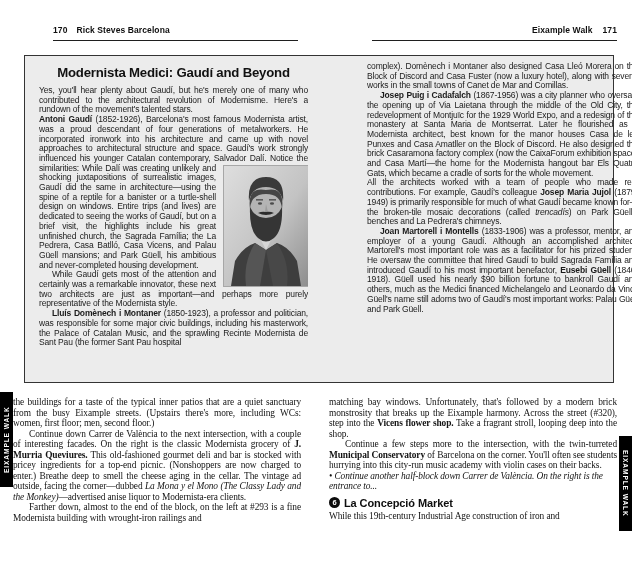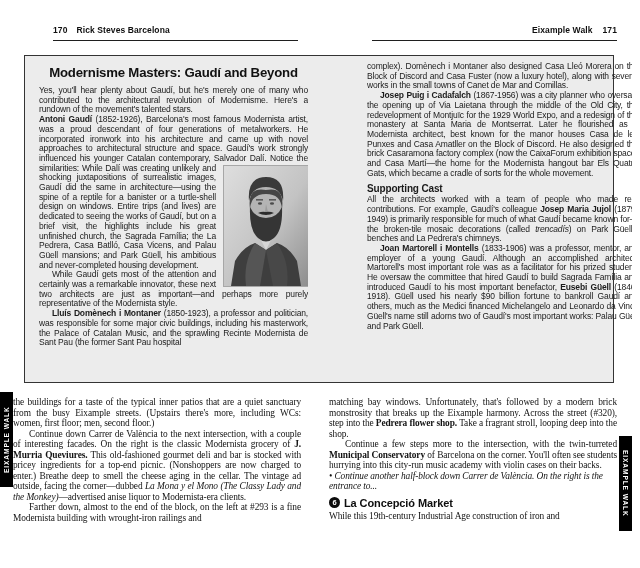--- a/index.html
+++ b/index.html
@@ -95,21 +95,21 @@
   <div class="running-head rh-right">
     <span>Eixample Walk</span><span class="num">171</span>
   </div>
 
   <div class="side-tab tab-left">EIXAMPLE WALK</div>
   <div class="side-tab tab-right">EIXAMPLE WALK</div>
 
   <div class="sidebar-box">
 
     <div class="box-col box-col-left">
-      <h2 class="box-title">Modernisme Masters: Gaudí and Beyond</h2>
+      <h2 class="box-title">Modernista Medici: Gaudí and Beyond</h2>
       <p><span>Yes, you'll hear plenty about Gaudí, but he's merely one of many who contributed to the architectural revolution of Modernisme. Here's a rundown of the movement's talented stars.</span></p>
       <p><span><b>Antoni Gaudí</b><span> (1852-1926), Barcelona's most famous Modernista artist, was a proud descendant of four generations of metalworkers. He incorporated ironwork into his architecture and came up with novel approaches to architectural structure and space. Gaudí's work strongly influenced his younger Catalan contemporary, Salvador Dalí. Notice the similarities: While Dalí was creating </span></span><span class="portrait">
             <svg width="84" height="120" viewBox="0 0 84 120" xmlns="http://www.w3.org/2000/svg">
           <defs>
             <linearGradient id="pbg" x1="0" y1="0" x2="1" y2="1">
               <stop offset="0" stop-color="#dedede"></stop>
               <stop offset="0.55" stop-color="#c3c3c3"></stop>
               <stop offset="1" stop-color="#8e8e8e"></stop>
             </linearGradient>
           </defs>
@@ -130,34 +130,33 @@
           <path d="M34 47 Q42 51 50 47 Q46 45 42 46 Q38 45 34 47 Z" fill="#2b2b2b"></path>
         </svg>
           </span><span><span>unlikely and shocking juxtapositions of surrealistic images, Gaudí did the same in architecture—using the spine of a reptile for a banister or a turtle-shell design on windows. Entire trips (and lives) are dedicated to seeing the works of Gaudí, but on a brief visit, the highlights include his great unfinished church, the Sagrada Família; the La Pedrera, Casa Batlló, Casa Vicens, and Palau Güell mansions; and Park Güell, his ambitious and never-completed housing development.</span></span></p>
       <p class="ind-s"><span>While Gaudí gets most of the attention and certainly was a remarkable innovator, these next two architects are just as important—and perhaps more purely representative of the Modernista style.</span></p>
       <p class="ind-s"><b>Lluís Domènech i Montaner</b><span> (1850-1923), a professor and politician, was responsible for some major civic buildings, including his masterwork, the Palace of Catalan Music, and the sprawling Recinte Modernista de Sant Pau (the former Sant Pau hospital</span></p>
     </div>
 
     <div class="box-col box-col-right">
       <p><span>complex). Domènech i Montaner also designed Casa Lleó Morera on the Block of Discord and Casa Fuster (now a luxury hotel), along with several works in the small towns of Canet de Mar and Comillas.</span></p>
       <p class="ind-s"><b>Josep Puig i Cadafalch</b><span> (1867-1956) was a city planner who oversaw the opening up of Via Laietana through the middle of the Old City, the redevelopment of Montjuïc for the 1929 World Expo, and a redesign of the monastery at Santa Maria de Montserrat. Later he flourished as a Modernista architect, best known for the manor houses Casa de les Punxes and Casa Amatller on the Block of Discord. He also designed the brick Casaramona factory complex (now the CaixaForum exhibition space) and Casa Martí—the home for the Modernista hangout bar Els Quatre Gats, which became a cradle of sorts for the whole movement.</span></p>
-      <h3 class="box-h">Supporting Cast</h3>
       <p><span>All the architects worked with a team of people who made real contributions. For example, Gaudí's colleague </span><b>Josep Maria Jujol</b><span> (1879-1949) is primarily responsible for much of what Gaudí became known for—the broken-tile mosaic decorations (called </span><i>trencadís</i><span>) on Park Güell's benches and La Pedrera's chimneys.</span></p>
       <p class="ind-s"><b>Joan Martorell i Montells</b><span> (1833-1906) was a professor, mentor, and employer of a young Gaudí. Although an accomplished architect, Martorell's most important role was as a facilitator for his prized student: He oversaw the committee that hired Gaudí to build Sagrada Família and introduced Gaudí to his most important benefactor, </span><b>Eusebi Güell</b><span> (1846-1918). Güell used his nearly $90 billion fortune to bankroll Gaudí and others, much as the Medici financed Michelangelo and Leonardo da Vinci. Güell's name still adorns two of Gaudí's most important works: Palau Güell and Park Güell.</span></p>
     </div>
   </div>
 
   <div class="body-col bc-left">
     <p><span>the buildings for a taste of the typical inner patios that are a quiet sanctuary from the busy Eixample streets. (Upstairs there's more, including WCs: women, first floor; men, second floor.)</span></p>
     <p class="ind"><span>Continue down Carrer de València to the next intersection, with a couple of interesting facades. On the right is the classic Modernista grocery of </span><b>J. Murria Queviures.</b><span> This old-fashioned gourmet deli and bar is stocked with pricey ingredients for a top-end picnic. (Nonshoppers are now charged to enter.) Breathe deep to smell the cheese aging in the cellar. The vintage ad outside, facing the corner—dubbed </span><i>La Mona y el Mono (The Classy Lady and the Monkey)</i><span>—advertised anise liquor to Modernista-era clients.</span></p>
     <p class="ind"><span>Farther down, almost to the end of the block, on the left at #293 is a fine Modernista building with wrought-iron railings and</span></p>
   </div>
 
   <div class="body-col bc-right">
-    <p><span>matching bay windows. Unfortunately, that's followed by a modern brick monstrosity that breaks up the Eixample harmony. Across the street (#320), step into the </span><b>Pedrera flower shop.</b><span> Take a fragrant stroll, looping deep into the shop.</span></p>
+    <p><span>matching bay windows. Unfortunately, that's followed by a modern brick monstrosity that breaks up the Eixample harmony. Across the street (#320), step into the </span><b>Vicens flower shop.</b><span> Take a fragrant stroll, looping deep into the shop.</span></p>
     <p class="ind"><span>Continue a few steps more to the intersection, with the twin-turreted </span><b>Municipal Conservatory</b><span> of Barcelona on the corner. You'll often see students hurrying into this city-run music academy with violin cases on their backs.</span></p>
     <p class="guide-line"><i>• Continue another half-block down Carrer de València. On the right is the entrance to...</i></p>
     <h4 class="stop-h">
       <span class="stop-marker">6</span>
       <span>La Concepció Market</span>
     </h4>
     <p><span>While this 19th-century Industrial Age construction of iron and</span></p>
   </div>
 
 </div>

